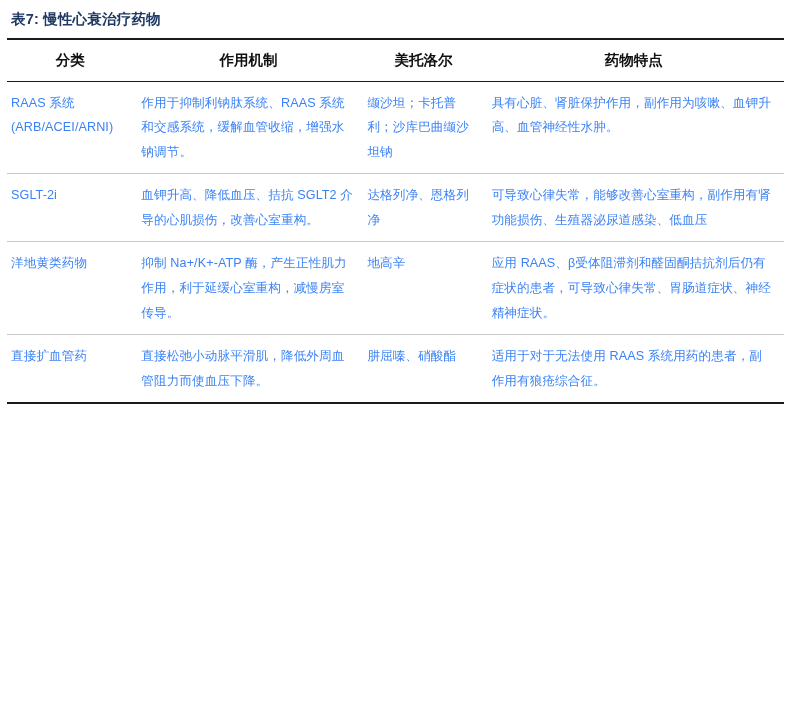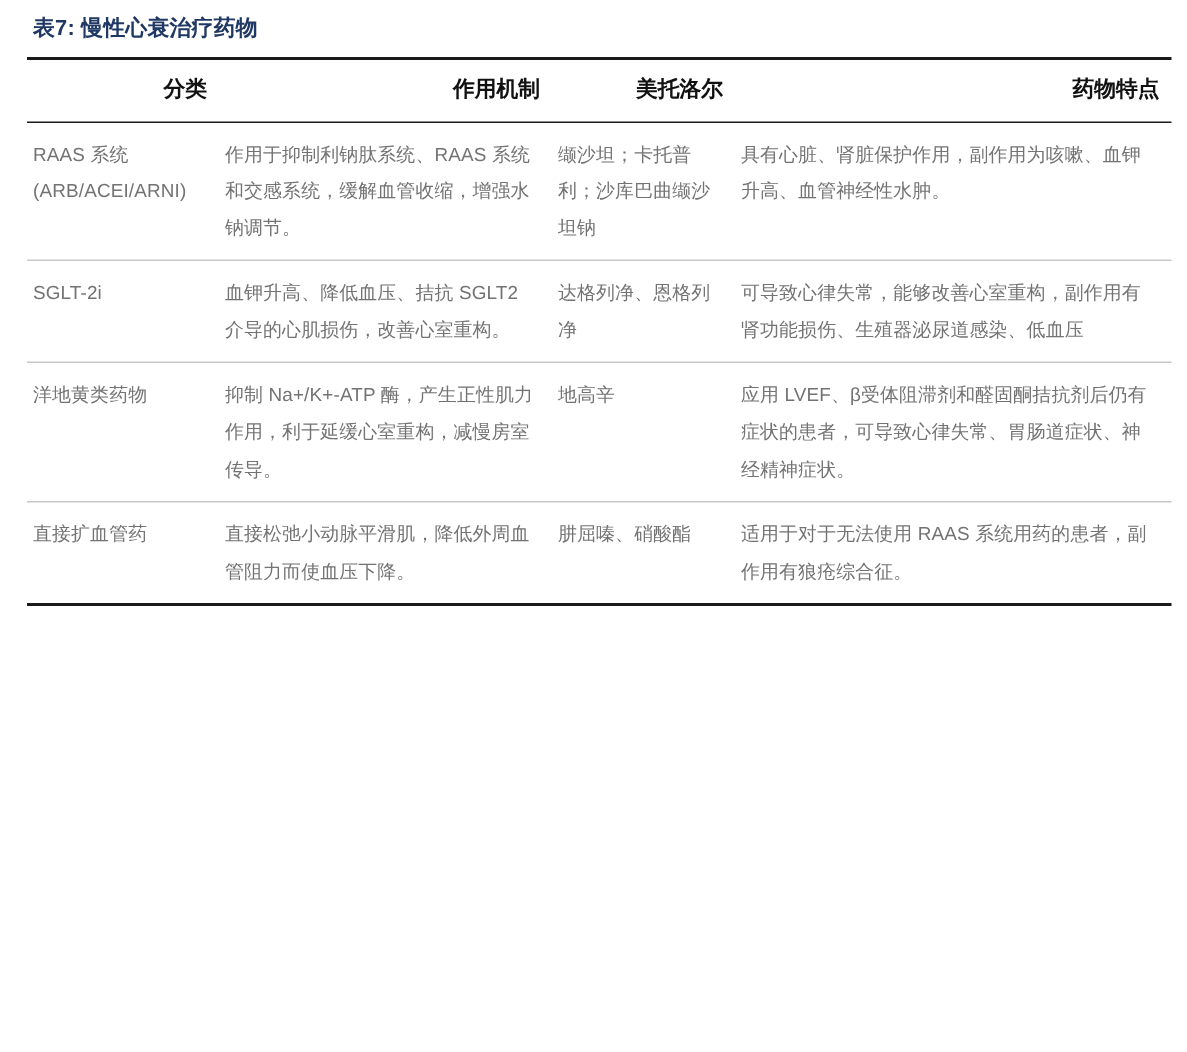--- a/index.html
+++ b/index.html
@@ -13,21 +13,21 @@
     font-family: "Liberation Sans", "DejaVu Sans", sans-serif;
     color: #1a1a1a;
     position: relative;
     overflow: hidden;
   }
   .page {
     position: relative;
     width: 791px;
     height: 701px;
     box-sizing: border-box;
-    padding: 0 18px;
+    padding: 0 7px;
   }
 
   
   .table-title {
     font-size: 14.5px;
     font-weight: bold;
     color: #1f3864;
     letter-spacing: 0.2px;
     padding: 10px 0 9px 4px;
     line-height: 1.3;
@@ -37,30 +37,30 @@
   
   table.data-table {
     width: 100%;
     border-collapse: collapse;
     table-layout: fixed;
   }
   table.data-table thead th {
     font-size: 14.5px;
     font-weight: bold;
     color: #111111;
-    text-align: right;
+    text-align: center;
     vertical-align: middle;
     padding: 11px 8px 11px 4px;
     border-top: 2.6px solid #1a1a1a;
     border-bottom: 1.4px solid #1a1a1a;
     line-height: 1.3;
   }
   table.data-table tbody td {
     font-size: 12.6px;
-    color: #737373;
+    color: #3b82f6;
     text-align: left;
     vertical-align: top;
     padding: 9px 10px 9px 4px;
     border-bottom: 0.9px solid #c8c8c8;
     line-height: 1.95;
     letter-spacing: 0.1px;
   }
   table.data-table tbody tr:last-child td {
     border-bottom: 2.4px solid #1a1a1a;
   }
@@ -105,21 +105,21 @@
       <tr>
         <td class="cell-category">SGLT-2i</td>
         <td>血钾升高、降低血压、拮抗 SGLT2 介导的心肌损伤，改善心室重构。</td>
         <td>达格列净、恩格列净</td>
         <td>可导致心律失常，能够改善心室重构，副作用有肾功能损伤、生殖器泌尿道感染、低血压</td>
       </tr>
       <tr>
         <td class="cell-category">洋地黄类药物</td>
         <td>抑制 Na+/K+-ATP 酶，产生正性肌力作用，利于延缓心室重构，减慢房室传导。</td>
         <td>地高辛</td>
-        <td>应用 LVEF、β受体阻滞剂和醛固酮拮抗剂后仍有症状的患者，可导致心律失常、胃肠道症状、神经精神症状。</td>
+        <td>应用 RAAS、β受体阻滞剂和醛固酮拮抗剂后仍有症状的患者，可导致心律失常、胃肠道症状、神经精神症状。</td>
       </tr>
       <tr>
         <td class="cell-category">直接扩血管药</td>
         <td>直接松弛小动脉平滑肌，降低外周血管阻力而使血压下降。</td>
         <td>肼屈嗪、硝酸酯</td>
         <td>适用于对于无法使用 RAAS 系统用药的患者，副作用有狼疮综合征。</td>
       </tr>
     </tbody>
   </table>
 

